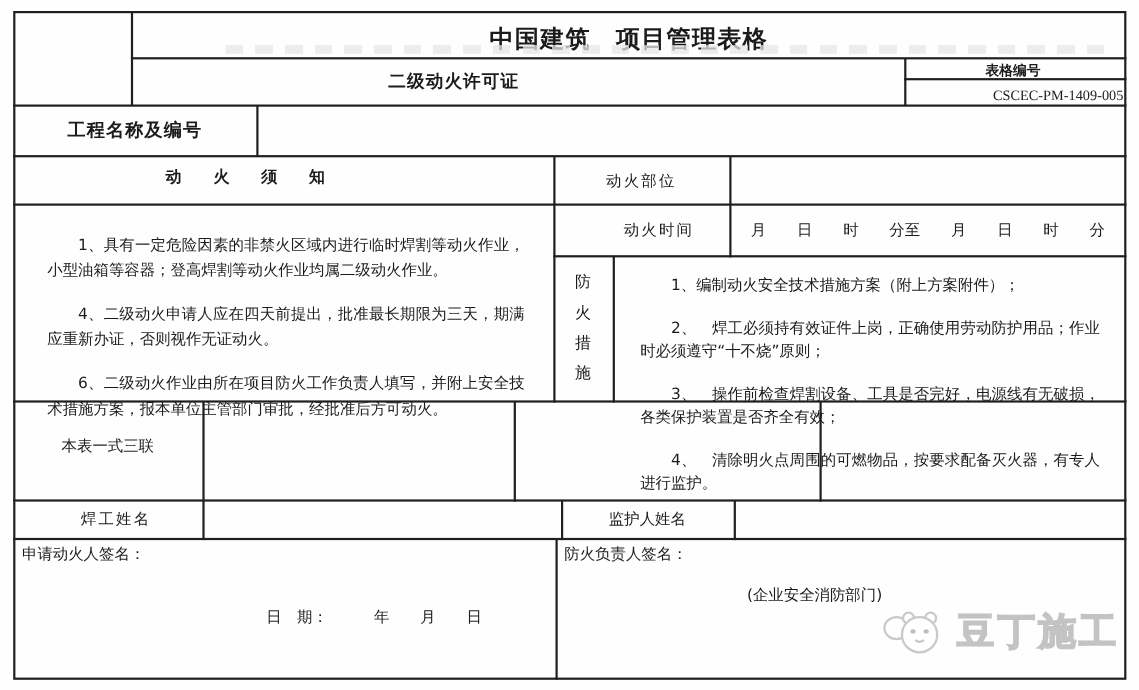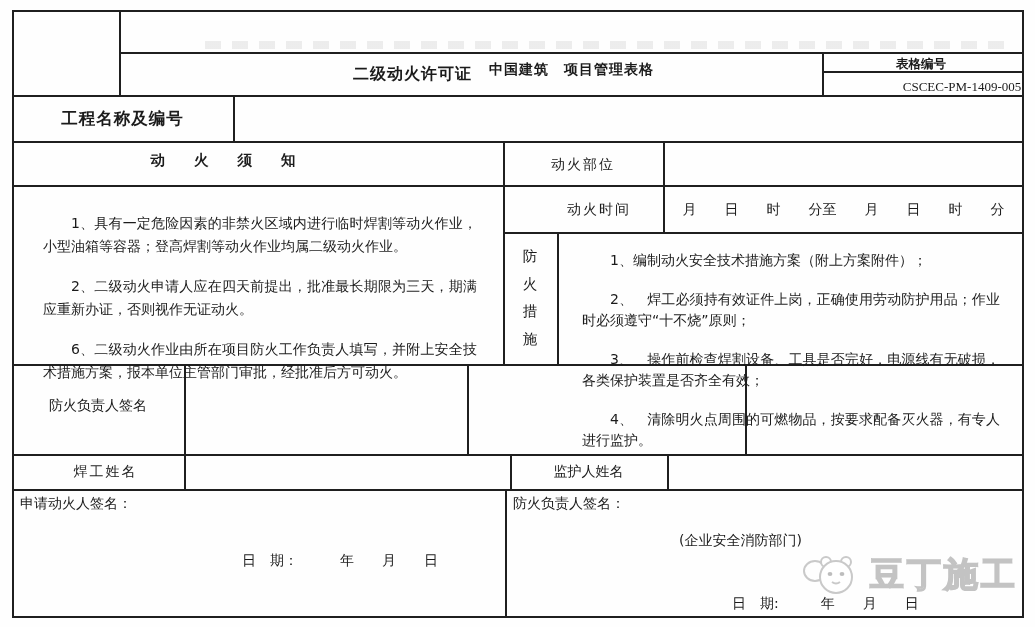--- a/index.html
+++ b/index.html
@@ -49,33 +49,33 @@
   <div class="hl" style="left:119px;top:52px;width:905px;"></div>
   <div class="hl" style="left:822px;top:71px;width:202px;"></div>
   <div class="hl" style="left:12px;top:95px;width:1012px;"></div>
   <div class="hl" style="left:12px;top:141px;width:1012px;"></div>
   <div class="hl" style="left:12px;top:185px;width:1012px;"></div>
   <div class="hl" style="left:503px;top:232px;width:521px;"></div>
   <div class="hl" style="left:12px;top:364px;width:1012px;"></div>
   <div class="hl" style="left:12px;top:454px;width:1012px;"></div>
   <div class="hl" style="left:12px;top:489px;width:1012px;"></div>
 
-  <div class="txt ctr bold" style="left:119px;top:21px;width:905px;font-size:14px;letter-spacing:1px;margin-top:40px;">中国建筑　项目管理表格</div>
+  <div class="txt ctr bold" style="left:119px;top:21px;width:905px;font-size:22px;letter-spacing:1px;">中国建筑　项目管理表格</div>
   <div class="artifact" style="left:205px;top:41px;width:810px;"></div>
   <div class="txt ctr bold" style="left:119px;top:64px;width:587px;font-size:16px;letter-spacing:1px;">二级动火许可证</div>
   <div class="txt ctr" style="left:822px;top:56px;width:198px;font-size:12.5px;font-weight:600;">表格编号</div>
   <div class="txt ctr" style="left:870px;top:79px;width:184px;font-size:13px;font-family:Liberation Serif, serif;">CSCEC-PM-1409-005</div>
 
   <div class="txt ctr bold" style="left:12px;top:108px;width:221px;font-size:16.5px;letter-spacing:1px;">工程名称及编号</div>
   <div style="position:absolute;left:235px;top:97px;width:787px;height:44px;"></div>
 
   <div class="txt ctr bold" style="left:12px;top:151px;width:422px;font-size:14.5px;">动　　火　　须　　知</div>
   <div class="body-text" style="left:26px;top:195px;width:468px;font-size:14px;line-height:23px;">
     <p>1、具有一定危险因素的非禁火区域内进行临时焊割等动火作业，小型油箱等容器；登高焊割等动火作业均属二级动火作业。</p>
-    <p>2、二级动火申请人应在四天前提出，批准最长期限为三天，期满应重新办证，否则视作无证动火。</p>
+    <p>4、二级动火申请人应在四天前提出，批准最长期限为三天，期满应重新办证，否则视作无证动火。</p>
     <p>6、二级动火作业由所在项目防火工作负责人填写，并附上安全技术措施方案，报本单位主管部门审批，经批准后方可动火。</p>
   </div>
 
   <div class="txt ctr" style="left:503px;top:156px;width:160px;font-size:14px;letter-spacing:2px;">动火部位</div>
   <div style="position:absolute;left:665px;top:143px;width:357px;height:42px;"></div>
   <div class="txt ctr" style="left:503px;top:201px;width:192px;font-size:14px;letter-spacing:2px;">动火时间</div>
   <div class="txt ctr" style="left:663px;top:201px;width:361px;font-size:14px;">月　　日　　时　　分至　　月　　日　　时　　分</div>
 
   <div class="vstack" style="left:503px;top:247px;width:54px;height:102px;font-size:14.5px;">
     <span>防</span>
@@ -83,36 +83,35 @@
     <span>措</span>
     <span>施</span>
   </div>
   <div class="body-text" style="left:565px;top:233px;width:452px;font-size:14px;line-height:21.5px;">
     <p>1、编制动火安全技术措施方案（附上方案附件）；</p>
     <p>2、　焊工必须持有效证件上岗，正确使用劳动防护用品；作业时必须遵守“十不烧”原则；</p>
     <p>3、　操作前检查焊割设备、工具是否完好，电源线有无破损，各类保护装置是否齐全有效；</p>
     <p>4、　清除明火点周围的可燃物品，按要求配备灭火器，有专人进行监护。</p>
   </div>
 
-  <div class="txt ctr" style="left:12px;top:397px;width:172px;font-size:14px;">防火负责人签名</div>
+  <div class="txt ctr" style="left:12px;top:397px;width:172px;font-size:14px;">本表一式三联</div>
   <div style="position:absolute;left:186px;top:366px;width:281px;height:88px;"></div>
   <div style="position:absolute;left:469px;top:366px;width:276px;height:88px;"></div>
   <div style="position:absolute;left:747px;top:366px;width:275px;height:88px;"></div>
 
   <div class="txt ctr" style="left:12px;top:463px;width:187px;font-size:14px;letter-spacing:2px;">焊工姓名</div>
   <div style="position:absolute;left:186px;top:456px;width:322px;height:33px;"></div>
   <div class="txt ctr" style="left:510px;top:463px;width:157px;font-size:14px;">监护人姓名</div>
   <div style="position:absolute;left:669px;top:456px;width:353px;height:33px;"></div>
 
   <div class="txt" style="left:20px;top:495px;font-size:14px;">申请动火人签名：</div>
   <div class="txt" style="left:242px;top:552px;font-size:14px;">日　期：　　　年　　月　　日</div>
 
   <div class="txt" style="left:513px;top:495px;font-size:14px;">防火负责人签名：</div>
   <div class="txt ctr" style="left:481px;top:532px;width:519px;font-size:14px;">(企业安全消防部门)</div>
-  <div class="txt" style="left:732px;top:595px;font-size:14px;">日　期:　　　年　　月　　日</div>
 
   <div class="watermark" style="left:802px;top:551px;">
     <span style="display:inline-block;line-height:0;">
       <svg width="62" height="46" viewBox="0 0 62 46">
         <ellipse cx="13" cy="20" rx="11" ry="10" fill="none" stroke="#c9c9c9" stroke-width="2"></ellipse>
         <circle cx="24" cy="11" r="5" fill="#ffffff" stroke="#c9c9c9" stroke-width="2"></circle>
         <circle cx="44" cy="11" r="5" fill="#ffffff" stroke="#c9c9c9" stroke-width="2"></circle>
         <circle cx="34" cy="26" r="16" fill="#ffffff" stroke="#c9c9c9" stroke-width="2"></circle>
         <ellipse cx="28" cy="23" rx="2.4" ry="2" fill="#bdbdbd"></ellipse>
         <ellipse cx="40" cy="23" rx="2.4" ry="2" fill="#bdbdbd"></ellipse>

